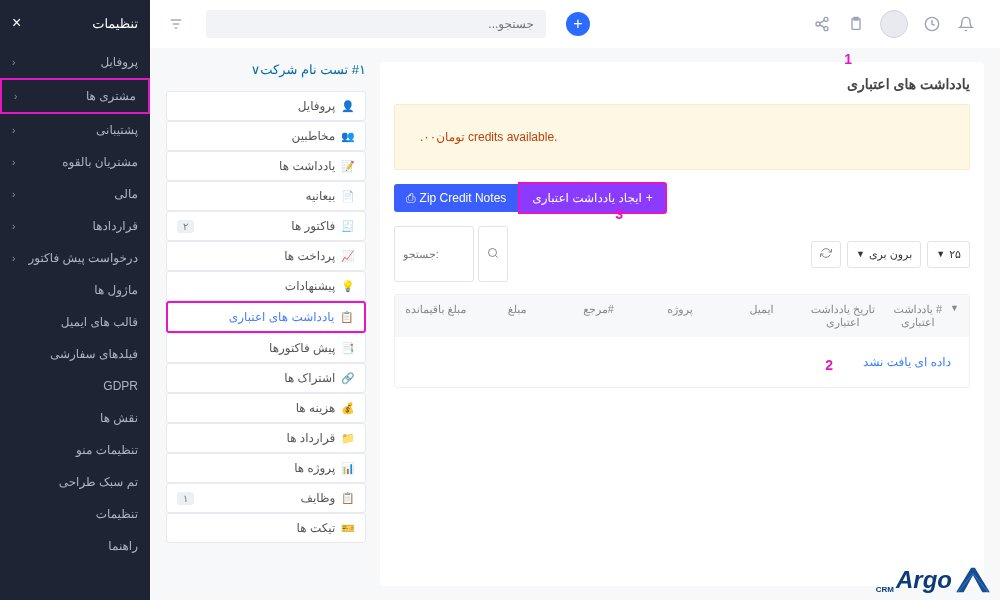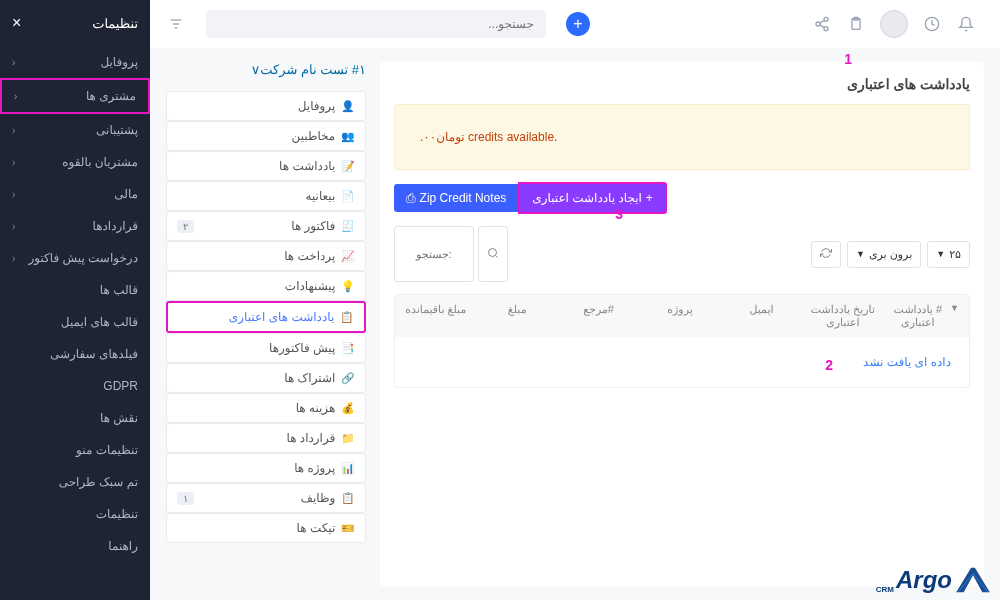--- a/index.html
+++ b/index.html
@@ -30,21 +30,21 @@
 .credit-panel { flex: 1; background: #fff; border-radius: 4px; padding: 14px; display: flex; flex-direction: column; gap: 12px; }
 .panel-title { font-size: 14px; font-weight: bold; color: #444; text-align: right; }
 .credits-bar { background: #fcf8e3; border: 1px solid #faebcc; padding: 25px; border-radius: 3px; font-size: 12px; color: #c2410c; text-align: left; direction: ltr; }
 .action-row { display: flex; gap: 0; align-items: center; justify-content: flex-start; direction: ltr; }
 .btn { padding: 7px 12px; border-radius: 3px; font-size: 12px; cursor: pointer; border: none; color: #fff; display: flex; align-items: center; gap: 4px; }
 .btn-zip { background: #3b5fff; border-radius: 3px 0 0 3px; }
 .btn-create { background: #8a3bff; border-radius: 0 3px 3px 0; border: 2px solid #e616c4; }
 .filter-row { display: flex; align-items: center; gap: 8px; justify-content: space-between; direction: ltr; }
 .filter-left { display: flex; gap: 6px; }
 .search-mini { display: flex; gap: 4px; }
-.search-mini input { border: 1px solid #e0e3ea; border-radius: 3px; padding: 21px 8px; font-size: 11px; width: 80px; text-align: center; }
+.search-mini input { border: 1px solid #e0e3ea; border-radius: 3px; padding: 21px 8px; font-size: 11px; width: 80px; text-align: left; }
 .search-mini .sbtn { border: 1px solid #e0e3ea; border-radius: 3px; padding: 5px 8px; background: #fff; cursor: pointer; }
 .select-mini { border: 1px solid #e0e3ea; border-radius: 3px; padding: 5px 8px; font-size: 11px; background: #fff; display: flex; gap: 4px; align-items: center; cursor: pointer; }
 .refresh-btn { border: 1px solid #e0e3ea; border-radius: 3px; padding: 5px 8px; background: #fff; cursor: pointer; }
 .table { border: 1px solid #eceff5; border-radius: 3px; }
 .thead { display: flex; background: #f7f8fa; font-size: 11px; color: #888; }
 .th { padding: 8px 6px; flex: 1; text-align: center; }
 .th.first { display: flex; gap: 4px; justify-content: flex-end; padding-right: 10px; }
 .tbody { padding: 18px; text-align: right; font-size: 12px; color: #3b82f6; }
 .annotation { position: absolute; font-weight: bold; font-size: 14px; color: #e616c4; }
 .ann1 { top: 51px; right: 148px; }
@@ -87,21 +87,21 @@
         </div>
         <div class="nav-item">
           <span>قراردادها</span>
           <span class="chev">‹</span>
         </div>
         <div class="nav-item">
           <span>درخواست پیش فاکتور</span>
           <span class="chev">‹</span>
         </div>
         <div class="nav-item">
-          <span>قالب ها</span>
+          <span>ماژول ها</span>
         </div>
         <div class="nav-item">
           <span>قالب های ایمیل</span>
         </div>
         <div class="nav-item">
           <span>فیلدهای سفارشی</span>
         </div>
         <div class="nav-item">
           <span>GDPR</span>
         </div>

